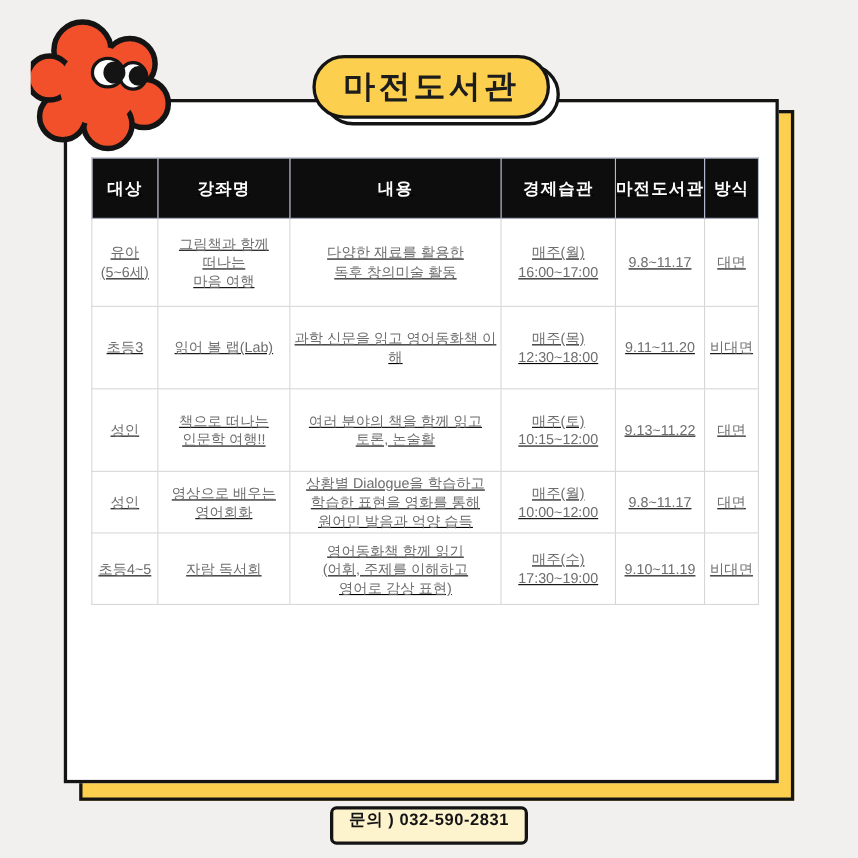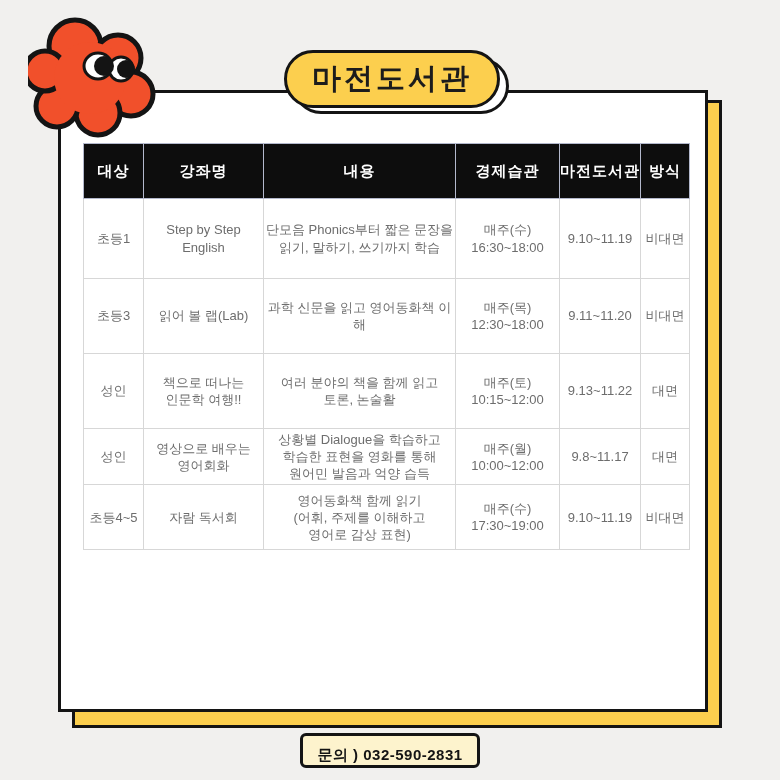--- a/index.html
+++ b/index.html
@@ -31,21 +31,21 @@
   }
   .title-badge{
     position:absolute;left:284px;top:50px;width:216px;height:58px;
     background:#fccf4e;border:3px solid #141414;border-radius:32px;
     box-sizing:border-box;z-index:5;
     display:flex;align-items:center;justify-content:center;
     font-size:29px;font-weight:bold;color:#1c1c1c;letter-spacing:3px;
   }
 
   
-  .table-wrap{position:absolute;left:83px;top:143px;z-index:3;}
+  .table-wrap{position:absolute;left:83px;top:143px;z-index:3;text-decoration:underline;}
   table.program{border-collapse:collapse;table-layout:fixed;width:606px;}
   table.program col.c-target{width:60px;}
   table.program col.c-course{width:120px;}
   table.program col.c-content{width:192px;}
   table.program col.c-time{width:104px;}
   table.program col.c-period{width:81px;}
   table.program col.c-method{width:49px;}
   table.program th{
     background:#0d0d0d;color:#ffffff;font-size:15px;font-weight:bold;
     height:54px;border:1px solid #b3b8cc;text-align:center;vertical-align:middle;
@@ -62,21 +62,21 @@
   table.program tbody tr:nth-child(4){height:55px;}
   table.program tbody tr:nth-child(5){height:65px;}
   table.program tbody tr:nth-child(6){height:75px;}
   table.program tbody tr:nth-child(7){height:78px;}
 
   
   .contact-badge{
     position:absolute;left:300px;top:733px;width:180px;height:35px;
     background:#fdf3cd;border:3px solid #141414;border-radius:6px;
     box-sizing:border-box;z-index:5;
-    display:flex;align-items:flex-end;justify-content:center;
+    display:flex;align-items:flex-start;justify-content:center;
     font-size:15px;font-weight:bold;color:#141414;letter-spacing:0.5px;
   }
 </style>
 </head>
 <body>
 
 <div class="stage">
 
   <div class="yellow-card"></div>
   <div class="white-card"></div>
@@ -119,29 +119,31 @@
             <th>대상</th>
             <th>강좌명</th>
             <th>내용</th>
             <th>경제습관</th>
             <th>마전도서관</th>
             <th>방식</th>
           </tr>
       </thead>
       <tbody>
           <tr>
-            <td>초등1</td>
-            <td>Step by Step
-English</td>
-            <td>단모음 Phonics부터 짧은 문장을
-읽기, 말하기, 쓰기까지 학습</td>
-            <td>매주(수)
-16:30~18:00</td>
-            <td>9.10~11.19</td>
-            <td>비대면</td>
+            <td>유아
+(5~6세)</td>
+            <td>그림책과 함께
+떠나는
+마음 여행</td>
+            <td>다양한 재료를 활용한
+독후 창의미술 활동</td>
+            <td>매주(월)
+16:00~17:00</td>
+            <td>9.8~11.17</td>
+            <td>대면</td>
           </tr>
           <tr>
             <td>초등3</td>
             <td>읽어 볼 랩(Lab)</td>
             <td>과학 신문을 읽고 영어동화책 이해</td>
             <td>매주(목)
 12:30~18:00</td>
             <td>9.11~11.20</td>
             <td>비대면</td>
           </tr>

